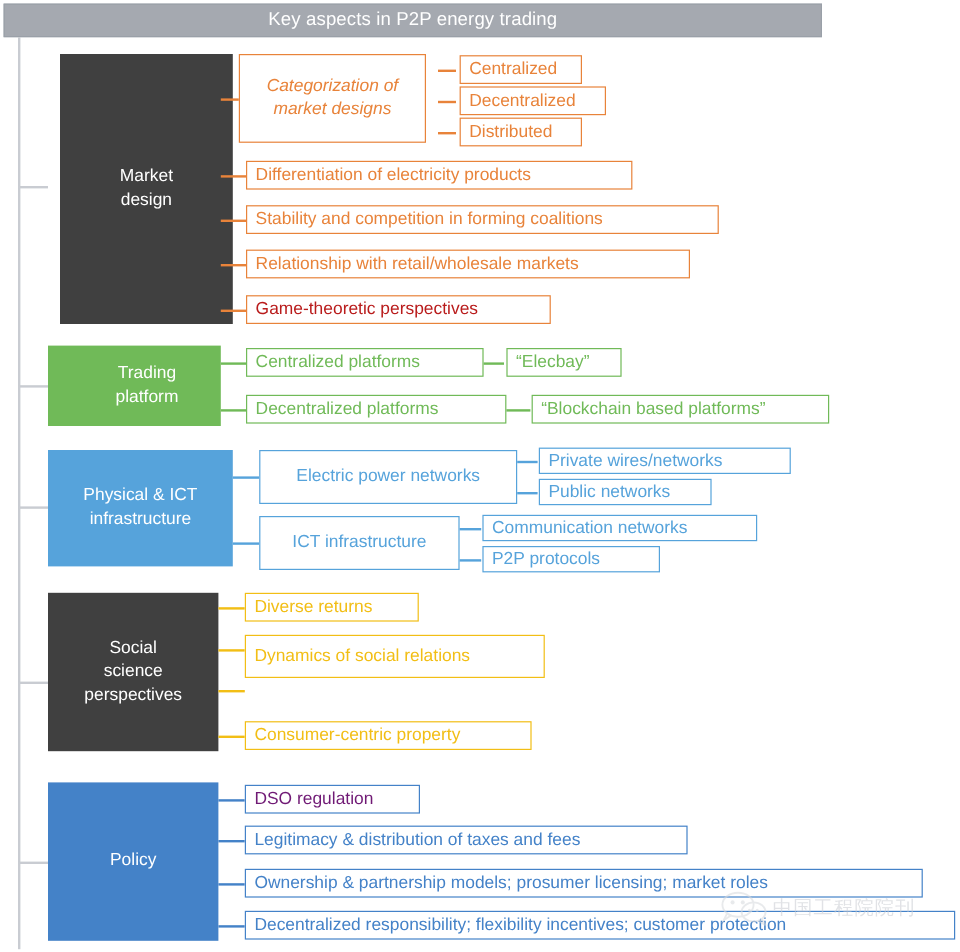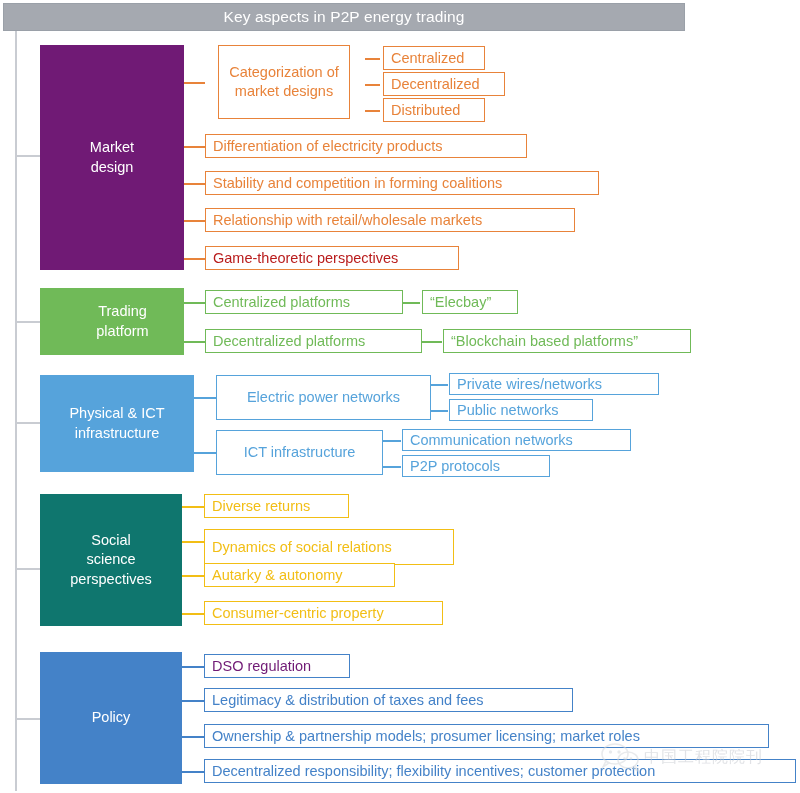--- a/index.html
+++ b/index.html
@@ -103,26 +103,26 @@
 <div id="canvas">
 
   <div class="header-bar">
     <span>Key aspects in P2P energy trading</span>
   </div>
 
   <div class="trunk vline" style="left:15px; top:31px; height:760px;"></div>
 
   <div class="trunk hline" style="left:15px; top:155px; width:25px;"></div>
 
-  <div class="cat-block" id="cat0" style="left:40px; top:45px; width:144px; height:225px; background:#701a75;">
+  <div class="cat-block" id="cat0" style="left:50px; top:45px; width:144px; height:225px; background:#404040;">
     <span id="cat0label">Market<br>design</span>
   </div>
 
   <div class="conn" style="left:184px; top:82px; width:21px; background:#e8833a;"></div>
-  <div class="node center" style="left:218px; top:45px; width:132px; height:74px; border-color:#e8833a; color:#e8833a;">
+  <div class="node center" style="left:199px; top:45px; width:156px; height:74px; border-color:#e8833a; color:#e8833a;font-style:italic;">
     <span id="n-cat0-c0">Categorization of<br>market designs</span>
   </div>
 
   <div class="conn" style="left:365px; top:58px; width:15px; background:#e8833a;"></div>
   <div class="node" style="left:383px; top:46px; width:102px; height:24px; border-color:#e8833a; color:#e8833a;">
     <span id="n-cat0-c0-g0">Centralized</span>
   </div>
   <div class="conn" style="left:365px; top:84px; width:15px; background:#e8833a;"></div>
   <div class="node" style="left:383px; top:72px; width:122px; height:24px; border-color:#e8833a; color:#e8833a;">
     <span id="n-cat0-c0-g1">Decentralized</span>
@@ -203,38 +203,35 @@
   <div class="node" style="left:402px; top:429px; width:229px; height:22px; border-color:#56a3db; color:#56a3db;">
     <span id="n-cat2-c1-g0">Communication networks</span>
   </div>
   <div class="conn" style="left:383px; top:466px; width:18px; background:#56a3db;"></div>
   <div class="node" style="left:402px; top:455px; width:148px; height:22px; border-color:#56a3db; color:#56a3db;">
     <span id="n-cat2-c1-g1">P2P protocols</span>
   </div>
 
   <div class="trunk hline" style="left:15px; top:568px; width:25px;"></div>
 
-  <div class="cat-block" style="left:40px; top:494px; width:142px; height:132px; background:#0f766e;">
+  <div class="cat-block" style="left:40px; top:494px; width:142px; height:132px; background:#404040;">
     <span id="cat3label">Social<br>science<br>perspectives</span>
   </div>
 
   <div class="conn" style="left:182px; top:506px; width:22px; background:#f2be15;"></div>
   <div class="node" style="left:204px; top:494px; width:145px; height:24px; border-color:#f2be15; color:#f2be15;text-align:center;">
     <span id="n-cat3-c0">Diverse returns</span>
   </div>
 
   <div class="conn" style="left:182px; top:541px; width:22px; background:#f2be15;"></div>
   <div class="node" style="left:204px; top:529px; width:250px; height:36px; border-color:#f2be15; color:#f2be15;">
     <span id="n-cat3-c1">Dynamics of social relations</span>
   </div>
 
   <div class="conn" style="left:182px; top:575px; width:22px; background:#f2be15;"></div>
-  <div class="node" style="left:204px; top:563px; width:191px; height:24px; border-color:#f2be15; color:#f2be15;">
-    <span id="n-cat3-c2">Autarky &amp; autonomy</span>
-  </div>
 
   <div class="conn" style="left:182px; top:613px; width:22px; background:#f2be15;"></div>
   <div class="node" style="left:204px; top:601px; width:239px; height:24px; border-color:#f2be15; color:#f2be15;">
     <span id="n-cat3-c3">Consumer-centric property</span>
   </div>
 
   <div class="trunk hline" style="left:15px; top:718px; width:25px;"></div>
 
   <div class="cat-block" style="left:40px; top:652px; width:142px; height:132px; background:#4482c8;">
     <span id="cat4label">Policy</span>

